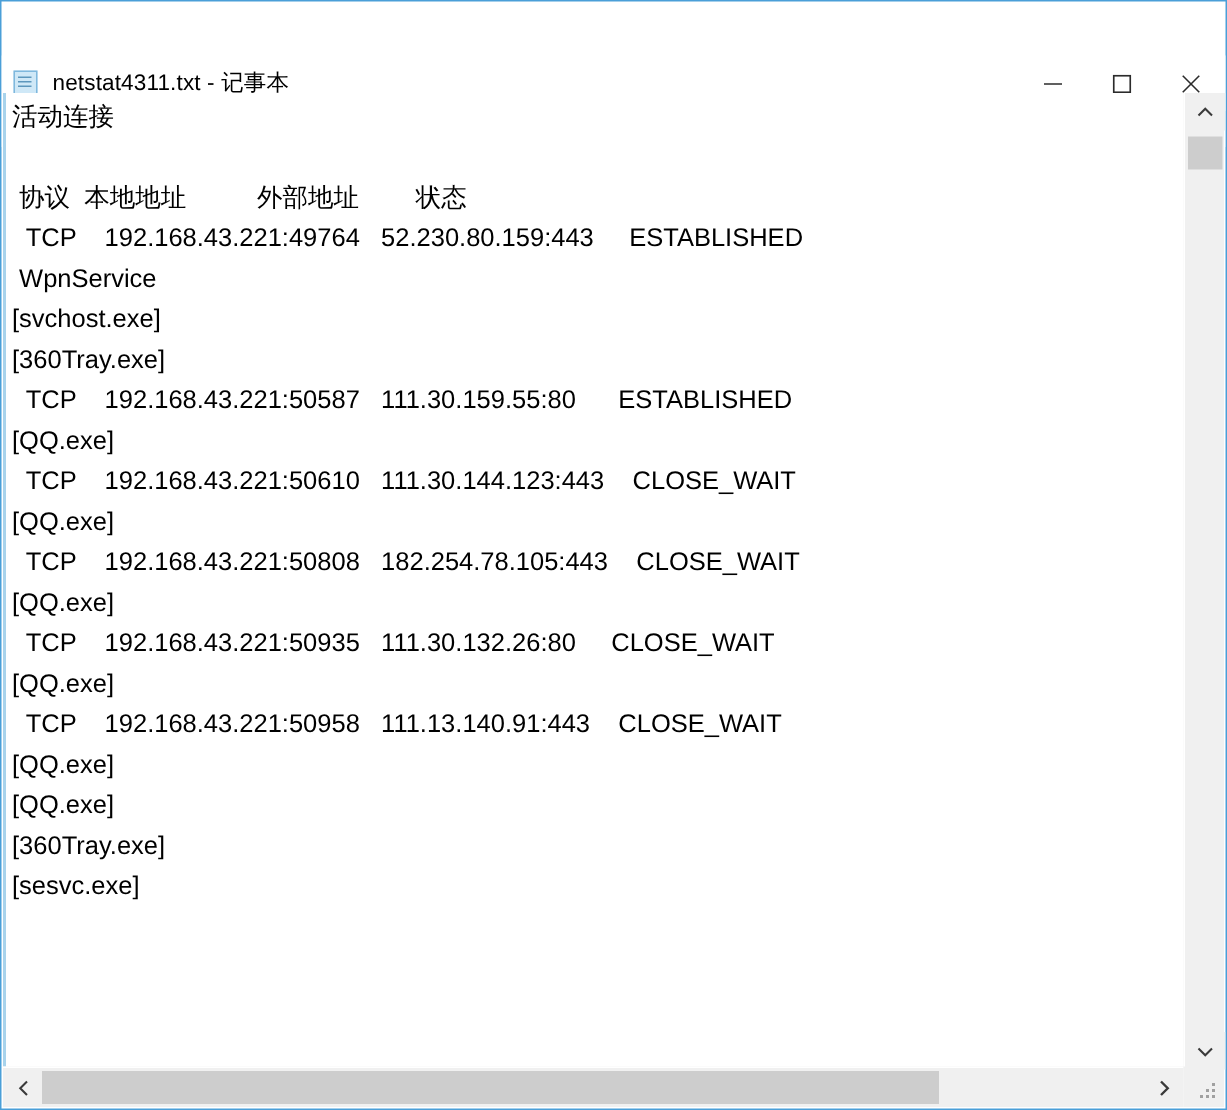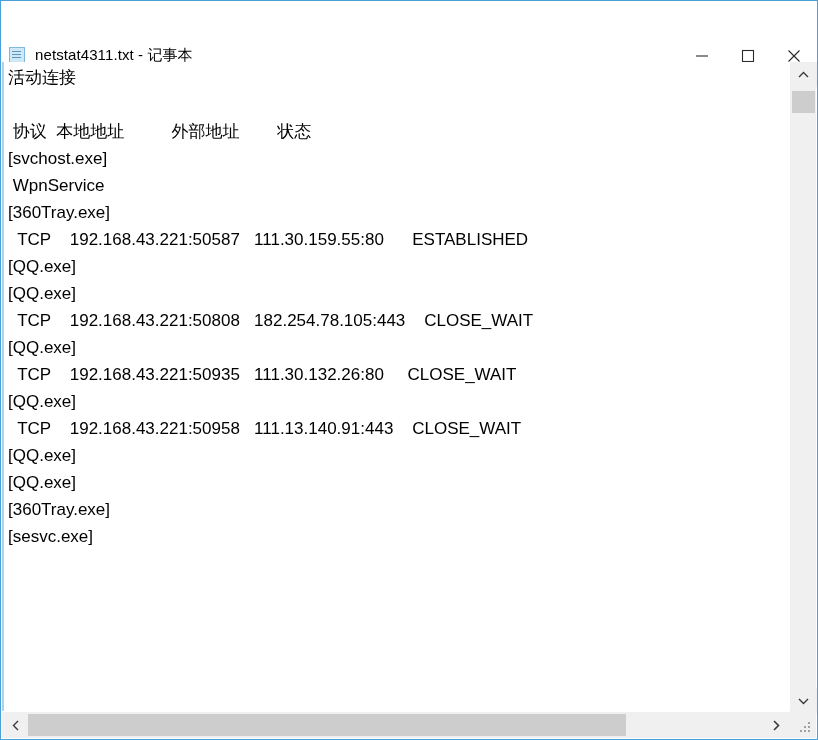--- a/index.html
+++ b/index.html
@@ -285,25 +285,27 @@
         <span>)</span>
     </div>
   </div>
 
   <div class="editor-wrap">
 
     <div class="textarea" id="textarea">
         <div class="doc-line">活动连接</div>
         <div class="doc-line"></div>
         <div class="doc-line"> 协议  本地地址          外部地址        状态</div>
+        <div class="doc-line">  TCP    192.168.43.221:49764   52.230.80.159:443     ESTABLISHED</div>
+        <div class="doc-line"> WpnService</div>
         <div class="doc-line">[svchost.exe]</div>
-        <div class="doc-line"> WpnService</div>
         <div class="doc-line">[360Tray.exe]</div>
         <div class="doc-line">  TCP    192.168.43.221:50587   111.30.159.55:80      ESTABLISHED</div>
         <div class="doc-line">[QQ.exe]</div>
+        <div class="doc-line">  TCP    192.168.43.221:50610   111.30.144.123:443    CLOSE_WAIT</div>
         <div class="doc-line">[QQ.exe]</div>
         <div class="doc-line">  TCP    192.168.43.221:50808   182.254.78.105:443    CLOSE_WAIT</div>
         <div class="doc-line">[QQ.exe]</div>
         <div class="doc-line">  TCP    192.168.43.221:50935   111.30.132.26:80     CLOSE_WAIT</div>
         <div class="doc-line">[QQ.exe]</div>
         <div class="doc-line">  TCP    192.168.43.221:50958   111.13.140.91:443    CLOSE_WAIT</div>
         <div class="doc-line">[QQ.exe]</div>
         <div class="doc-line">[QQ.exe]</div>
         <div class="doc-line">[360Tray.exe]</div>
         <div class="doc-line">[sesvc.exe]</div>

